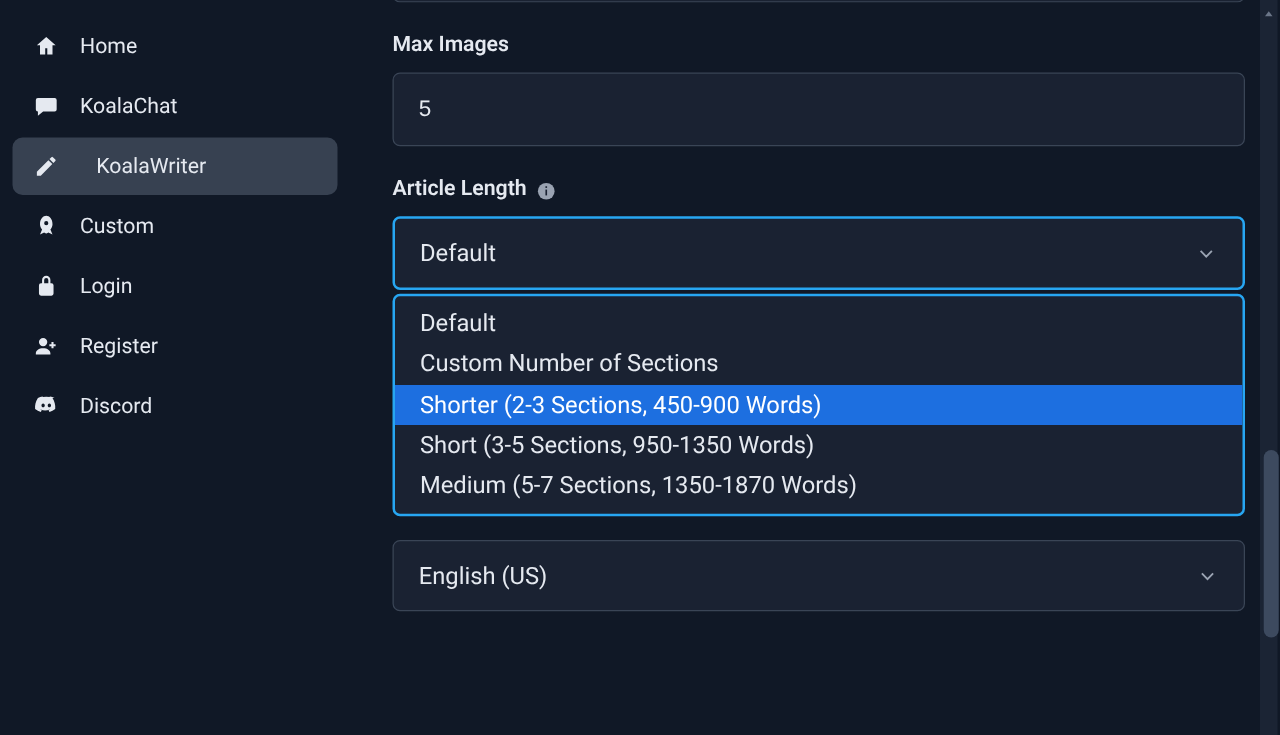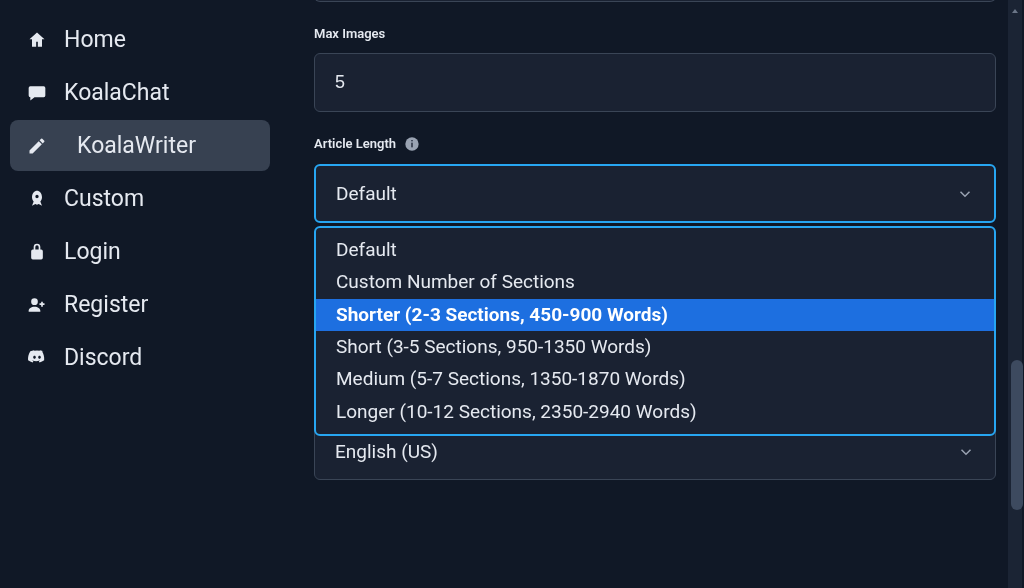--- a/index.html
+++ b/index.html
@@ -18,21 +18,21 @@
     padding: 14px 10px;
     flex-shrink: 0;
   }
   .sidebar-item {
     display: flex;
     align-items: center;
     gap: 16px;
     padding: 12px 16px;
     border-radius: 8px;
     color: #e5e9f0;
-    font-size: 23px;
+    font-size: 17px;
     cursor: pointer;
     margin-bottom: 2px;
   }
   .sidebar-item.active { background: #374151; gap: 29px; }
   .sidebar-item .icon {
     width: 22px;
     height: 22px;
     display: inline-flex;
     align-items: center;
     justify-content: center;
@@ -48,25 +48,25 @@
   .field-top-box {
     margin-top: -12px;
     height: 14px;
     border: 1px solid #3a4556;
     border-top: none;
     border-radius: 0 0 6px 6px;
     background: #1a2232;
   }
   .label-row {
     display: flex;
-    align-items: flex-start;
+    align-items: flex-end;
     gap: 8px;
     margin-top: 24px;
     margin-bottom: 12px;
-    font-size: 13px;
+    font-size: 17px;
     font-weight: 600;
     color: #e5e9f0;
   }
   .info-icon {
     width: 16px; height: 16px;
     display: inline-flex; align-items: center; justify-content: center;
   }
   .info-icon svg { width: 16px; height: 16px; fill: #9aa3b2; }
   .text-input {
     width: 100%;
@@ -109,21 +109,20 @@
     font-size: 19px;
     color: #e5e9f0;
     cursor: pointer;
     line-height: 1.28;
   }
   .dropdown-option:first-child { padding-top: 10px; }
   .dropdown-option:last-child { padding-bottom: 10px; }
   .dropdown-option.highlighted {
     background: #1d6fe0;
     color: #fff;
-    font-weight: bold;
   }
   .language-block { margin-top: 200px; }
   .scrollbar-track {
     position: absolute;
     right: 2px;
     top: 0;
     width: 14px;
     height: 100%;
     background: #1b2434;
   }
@@ -230,21 +229,20 @@
       <span class="chevron"><svg viewBox="0 0 24 24">
             <polyline points="6 9 12 15 18 9"></polyline>
           </svg></span>
     </div>
     <div class="dropdown">
       <div class="dropdown-option">Default</div>
       <div class="dropdown-option">Custom Number of Sections</div>
       <div class="dropdown-option highlighted">Shorter (2-3 Sections, 450-900 Words)</div>
       <div class="dropdown-option">Short (3-5 Sections, 950-1350 Words)</div>
       <div class="dropdown-option">Medium (5-7 Sections, 1350-1870 Words)</div>
-      <div class="dropdown-option">Longer (10-12 Sections, 2350-2940 Words)</div>
     </div>
   </div>
 
   <div class="language-block">
     <div class="select-box plain">
       <span>English (US)</span>
       <span class="chevron"><svg viewBox="0 0 24 24">
             <polyline points="6 9 12 15 18 9"></polyline>
           </svg></span>
     </div>

